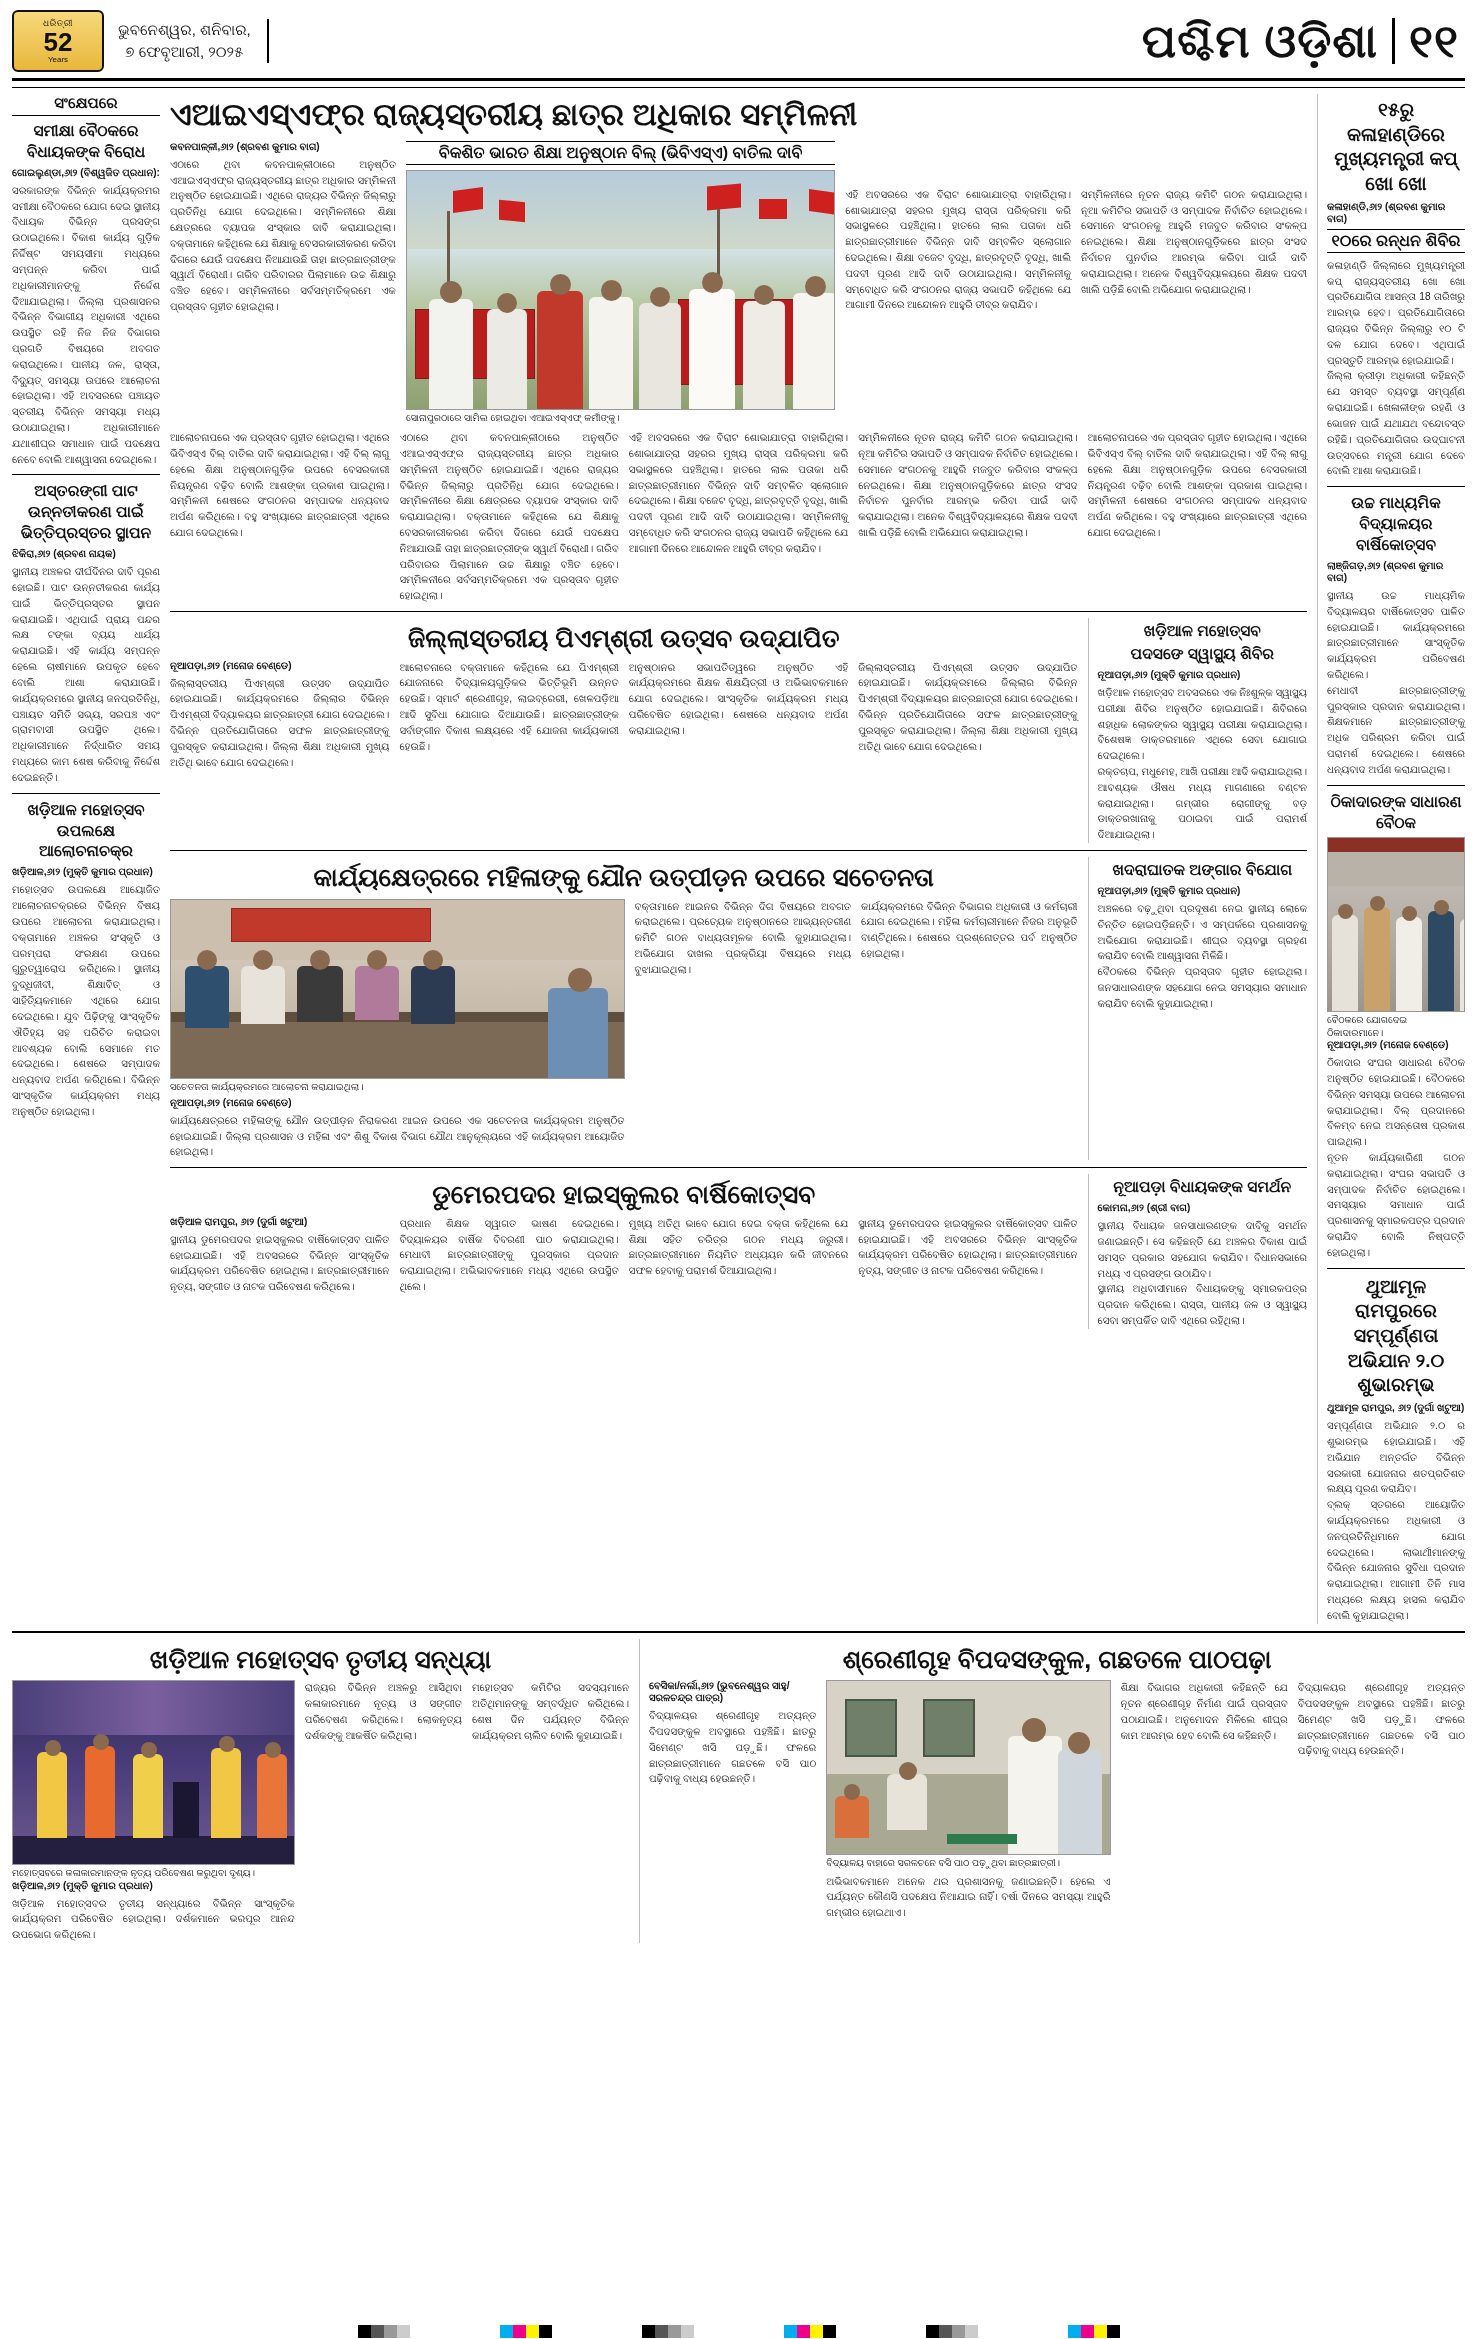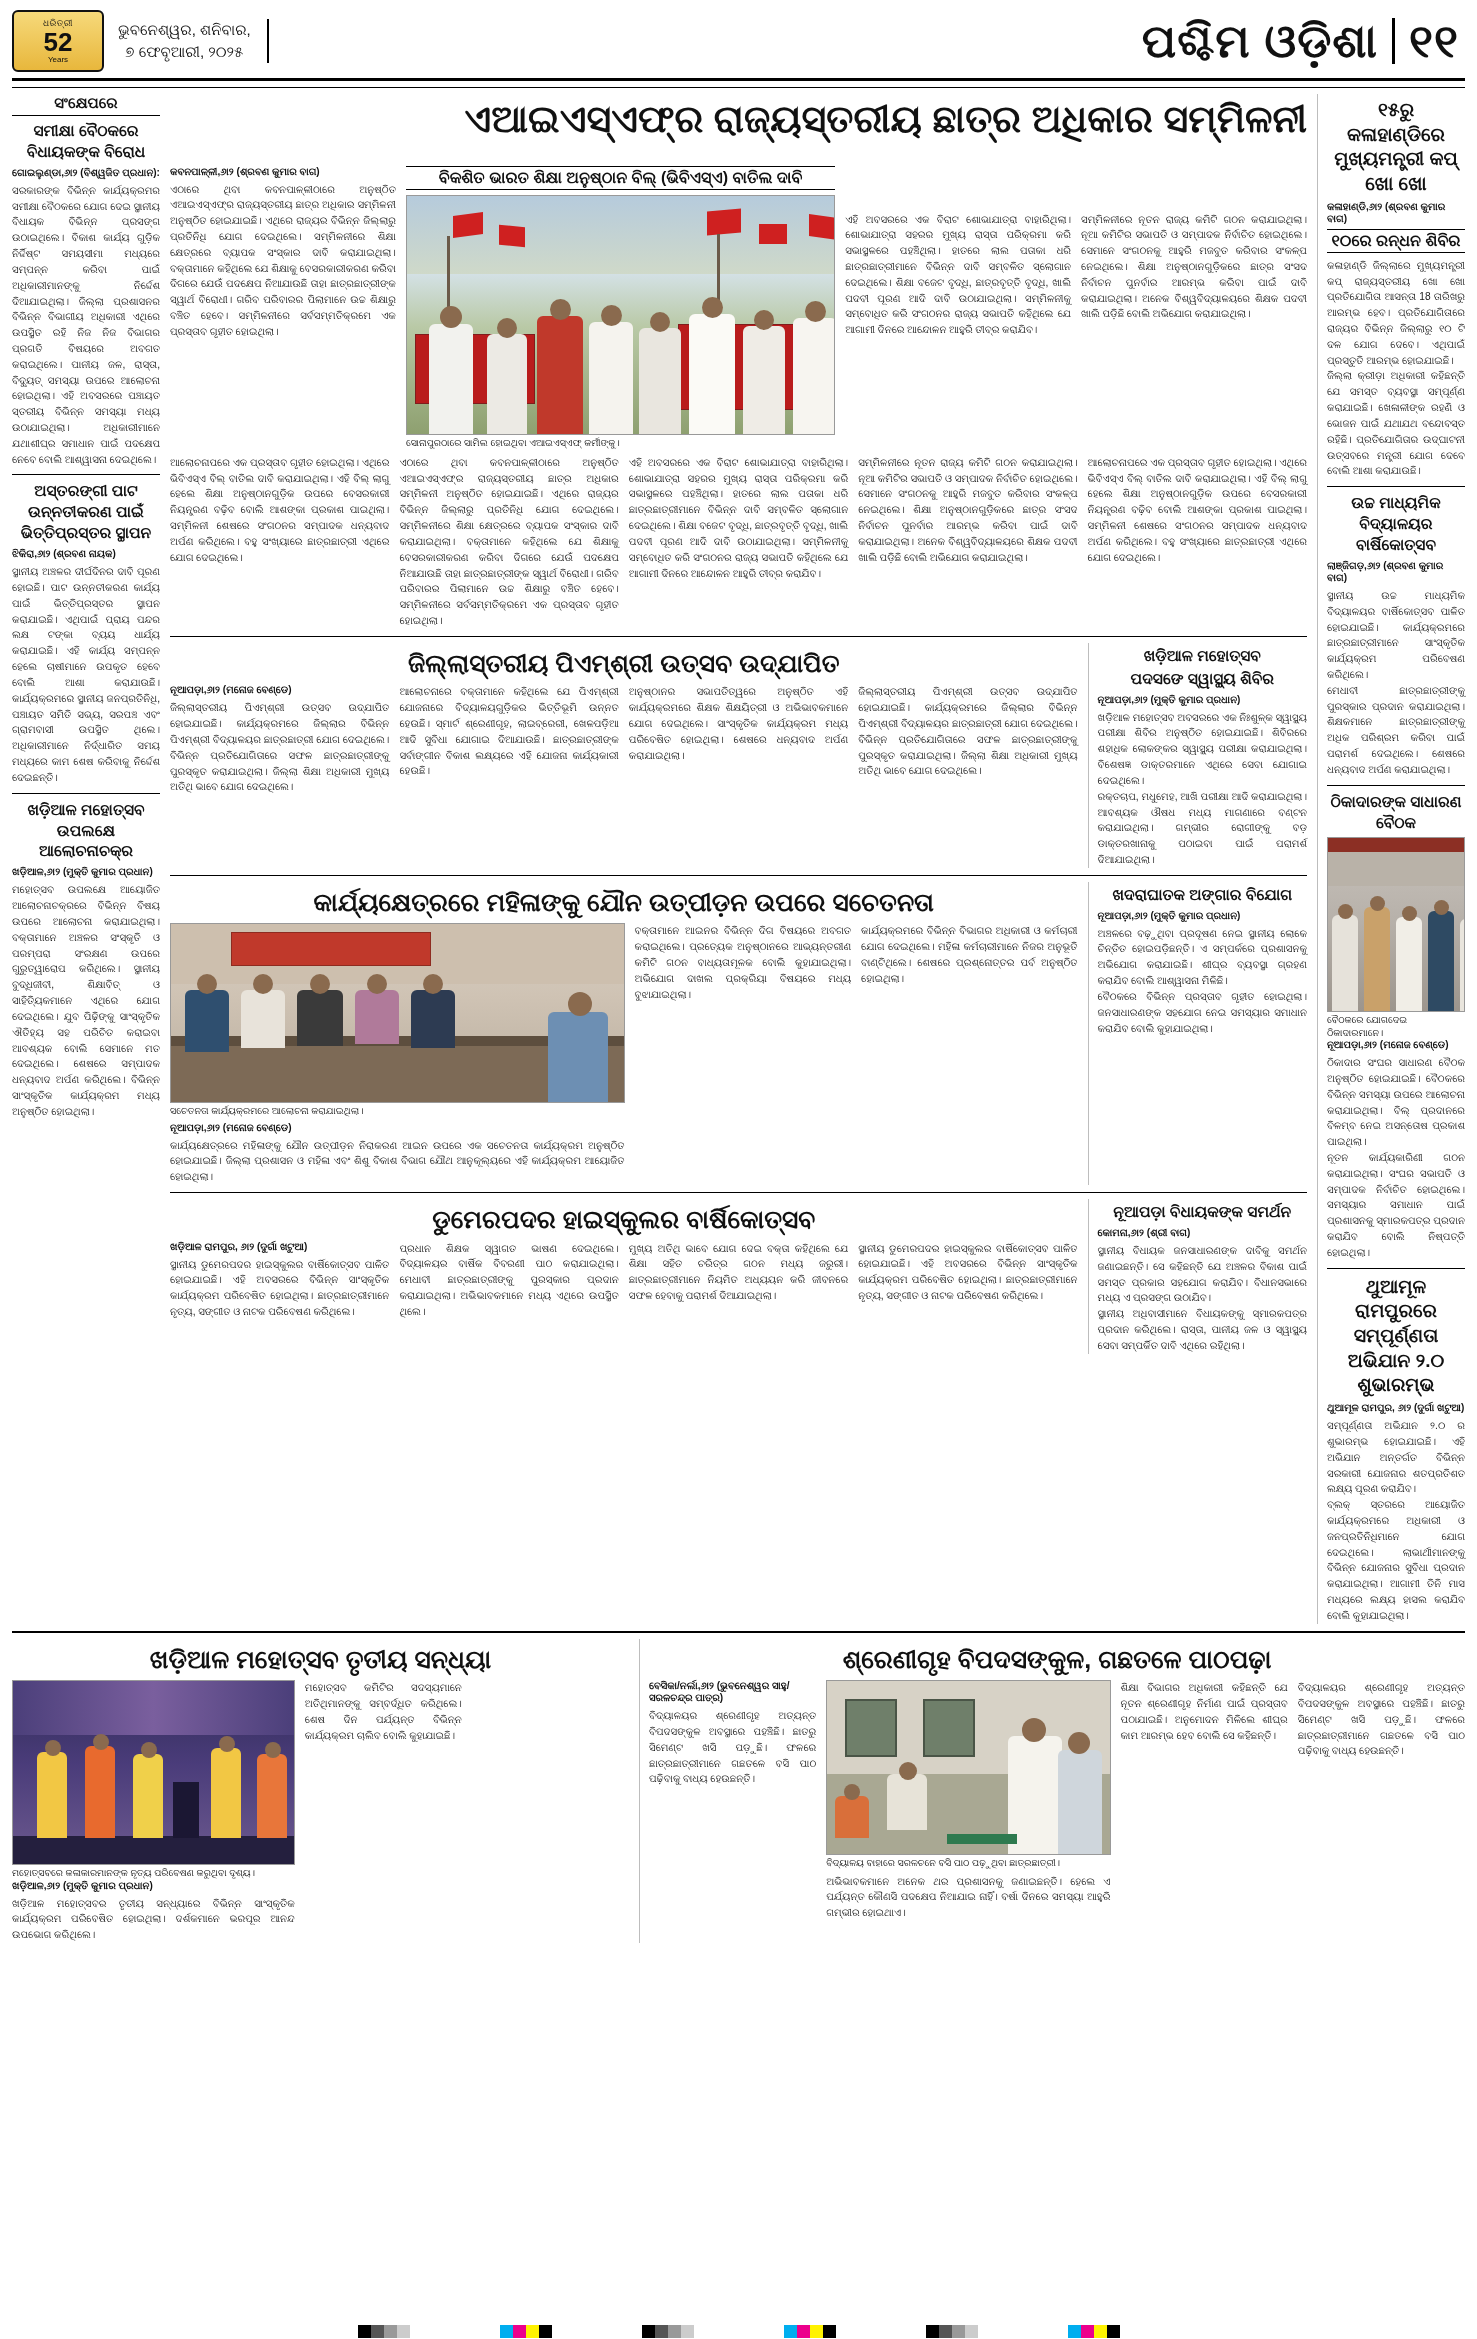--- a/index.html
+++ b/index.html
@@ -71,22 +71,22 @@
   .col { min-width: 0; }
 
   .rule-v { border-left: 1px solid #bdbdbd; padding-left: 9px; }
 
   
   .kicker {
     font-size: 15px; font-weight: bold; text-align:center;
     border-bottom: 1px solid #000; padding-bottom:3px; margin-bottom:5px;
   }
   .hl-xl {
-    font-size: 38px; font-weight: bold; text-align:right; line-height:1.25;
-    margin: 2px 0 22px 0;
+    font-size: 31px; font-weight: bold; text-align:left; line-height:1.25;
+    margin: 2px 0 6px 0;
   }
   .hl-lg {
     font-size: 25px; font-weight: bold; text-align:center; line-height:1.3;
     margin: 4px 0 5px 0;
   }
   .hl-md {
     font-size: 19px; font-weight: bold; text-align:center; line-height:1.3;
     margin: 4px 0 4px 0;
   }
   .hl-sm {
@@ -405,20 +405,21 @@
             <div class="fig" style="left:198px;bottom:26px;width:30px;height:90px;background:#f2c744"></div>
             <div class="fig head" style="left:206px;bottom:112px;width:16px;height:16px"></div>
             <div class="fig" style="left:244px;bottom:26px;width:30px;height:84px;background:#e8763a"></div>
             <div class="fig head" style="left:252px;bottom:106px;width:16px;height:16px"></div>
             <div style="position:absolute;left:160px;bottom:26px;width:26px;height:56px;background:#1b1733"></div>
           </div>
           <div class="caption">ମହୋତ୍ସବରେ କଳାକାରମାନଙ୍କ ନୃତ୍ୟ ପରିବେଷଣ କରୁଥିବା ଦୃଶ୍ୟ।</div>
           <div class="byline" style="text-align:left">ଖଡ଼ିଆଳ,୬ା୨ (ମୁକ୍ତି କୁମାର ପ୍ରଧାନ)</div>
           <div class="body-text">ଖଡ଼ିଆଳ ମହୋତ୍ସବର ତୃତୀୟ ସନ୍ଧ୍ୟାରେ ବିଭିନ୍ନ ସାଂସ୍କୃତିକ କାର୍ଯ୍ୟକ୍ରମ ପରିବେଷିତ ହୋଇଥିଲା। ଦର୍ଶକମାନେ ଭରପୂର ଆନନ୍ଦ ଉପଭୋଗ କରିଥିଲେ।</div>
         </div>
+        <div class="body-text">ରାଜ୍ୟର ବିଭିନ୍ନ ଅଞ୍ଚଳରୁ ଆସିଥିବା କଳାକାରମାନେ ନୃତ୍ୟ ଓ ସଙ୍ଗୀତ ପରିବେଷଣ କରିଥିଲେ। ଲୋକନୃତ୍ୟ ଦର୍ଶକଙ୍କୁ ଆକର୍ଷିତ କରିଥିଲା।</div>
         <div class="body-text">ମହୋତ୍ସବ କମିଟିର ସଦସ୍ୟମାନେ ଅତିଥିମାନଙ୍କୁ ସମ୍ବର୍ଦ୍ଧିତ କରିଥିଲେ। ଶେଷ ଦିନ ପର୍ଯ୍ୟନ୍ତ ବିଭିନ୍ନ କାର୍ଯ୍ୟକ୍ରମ ଚାଲିବ ବୋଲି କୁହାଯାଇଛି।</div>
       </div>
     </div>
 
     <div style="grid-column: 4 / 8" class="rule-v">
       <div class="hl-lg">ଶ୍ରେଣୀଗୃହ ବିପଦସଙ୍କୁଳ, ଗଛତଳେ ପାଠପଢ଼ା</div>
       <div style="display:grid;grid-template-columns:1fr 1.7fr 1fr 1fr;column-gap:10px">
         <div>
           <div class="byline" style="text-align:left">ବେସିକା/ନର୍ଲା,୬ା୨ (ଭୁବନେଶ୍ୱର ସାହୁ/ସରଳଚନ୍ଦ୍ର ପାତ୍ର)</div>
           <div class="body-text">ବିଦ୍ୟାଳୟର ଶ୍ରେଣୀଗୃହ ଅତ୍ୟନ୍ତ ବିପଦସଙ୍କୁଳ ଅବସ୍ଥାରେ ପହଞ୍ଚିଛି। ଛାତରୁ ସିମେଣ୍ଟ ଖସି ପଡ଼ୁଛି। ଫଳରେ ଛାତ୍ରଛାତ୍ରୀମାନେ ଗଛତଳେ ବସି ପାଠ ପଢ଼ିବାକୁ ବାଧ୍ୟ ହେଉଛନ୍ତି।</div>

